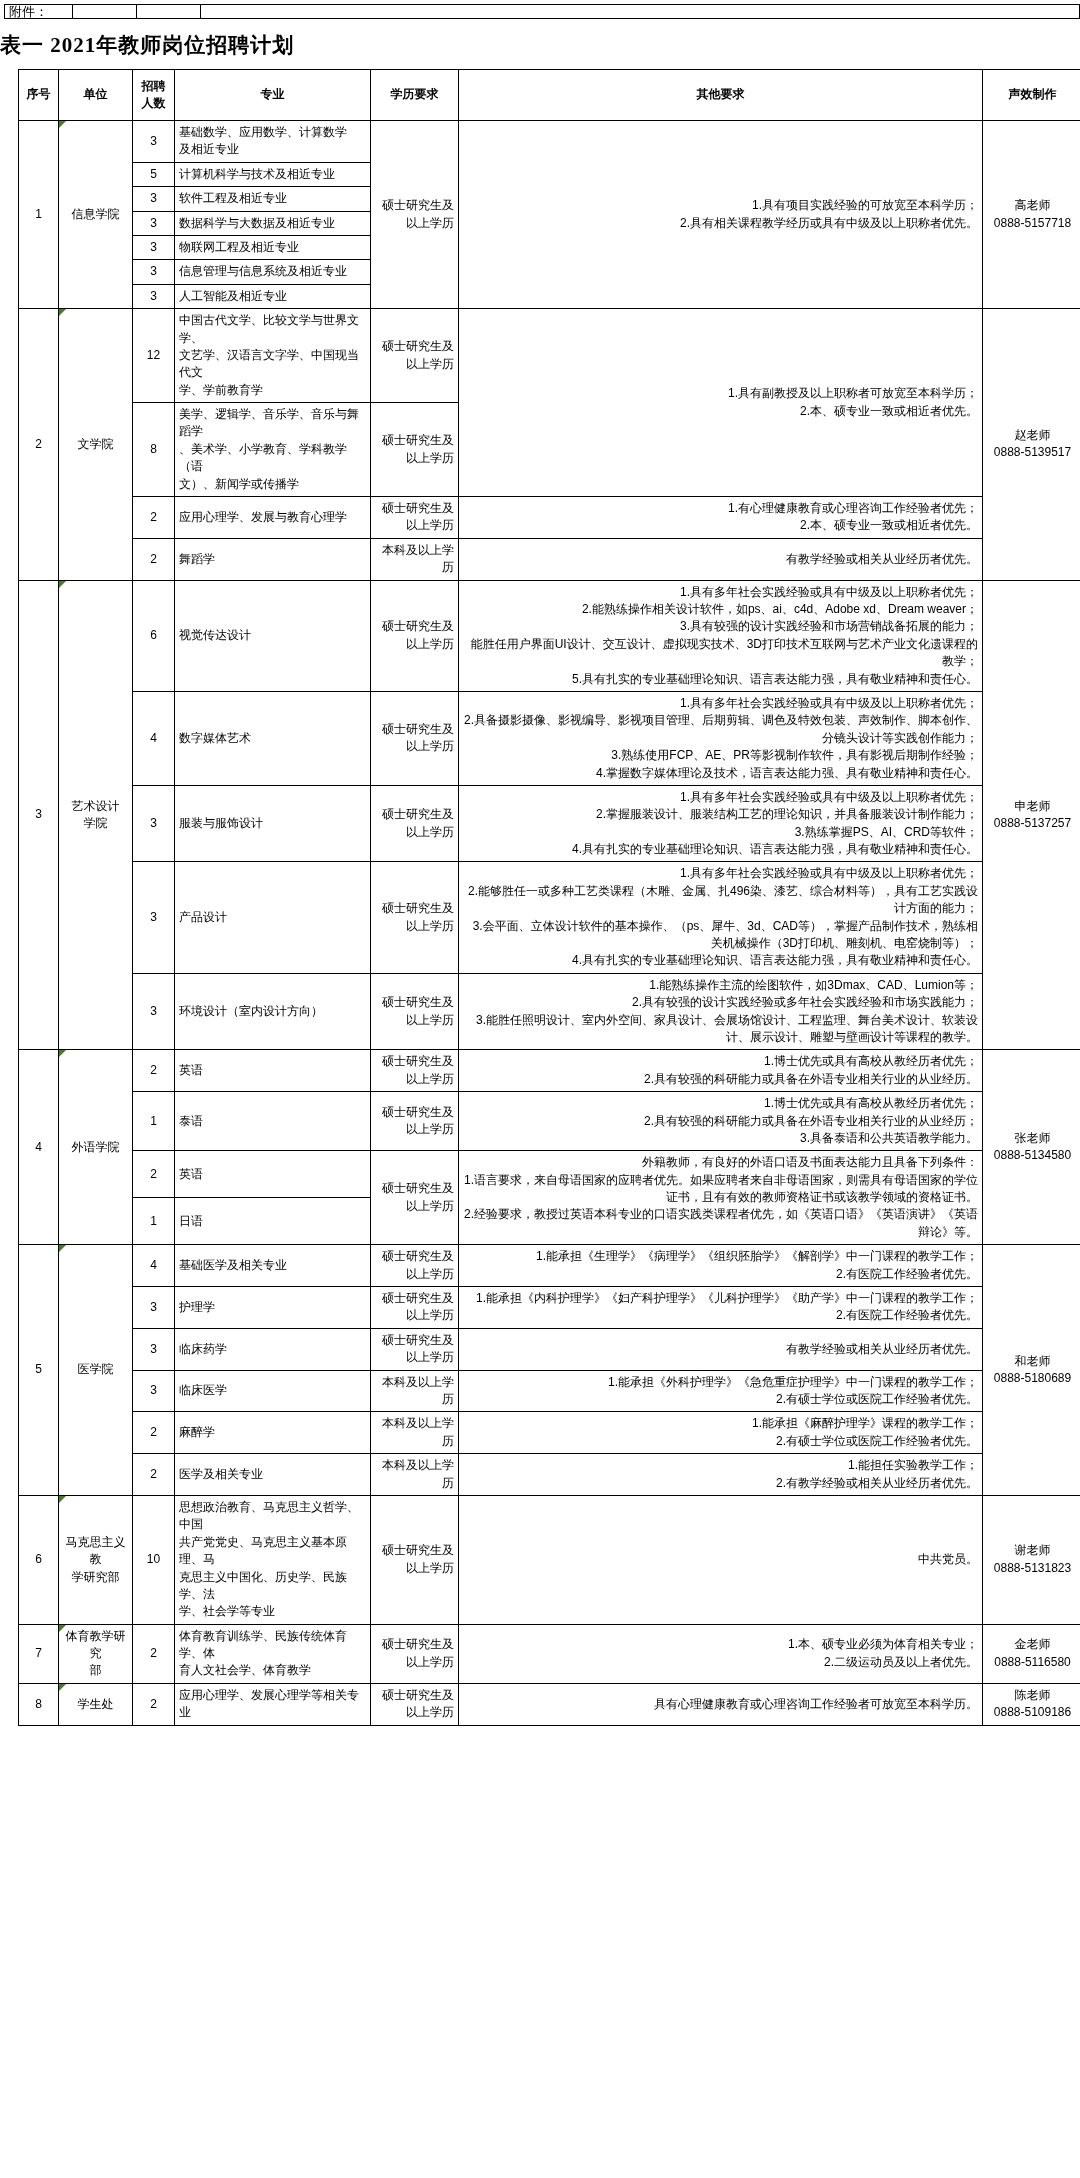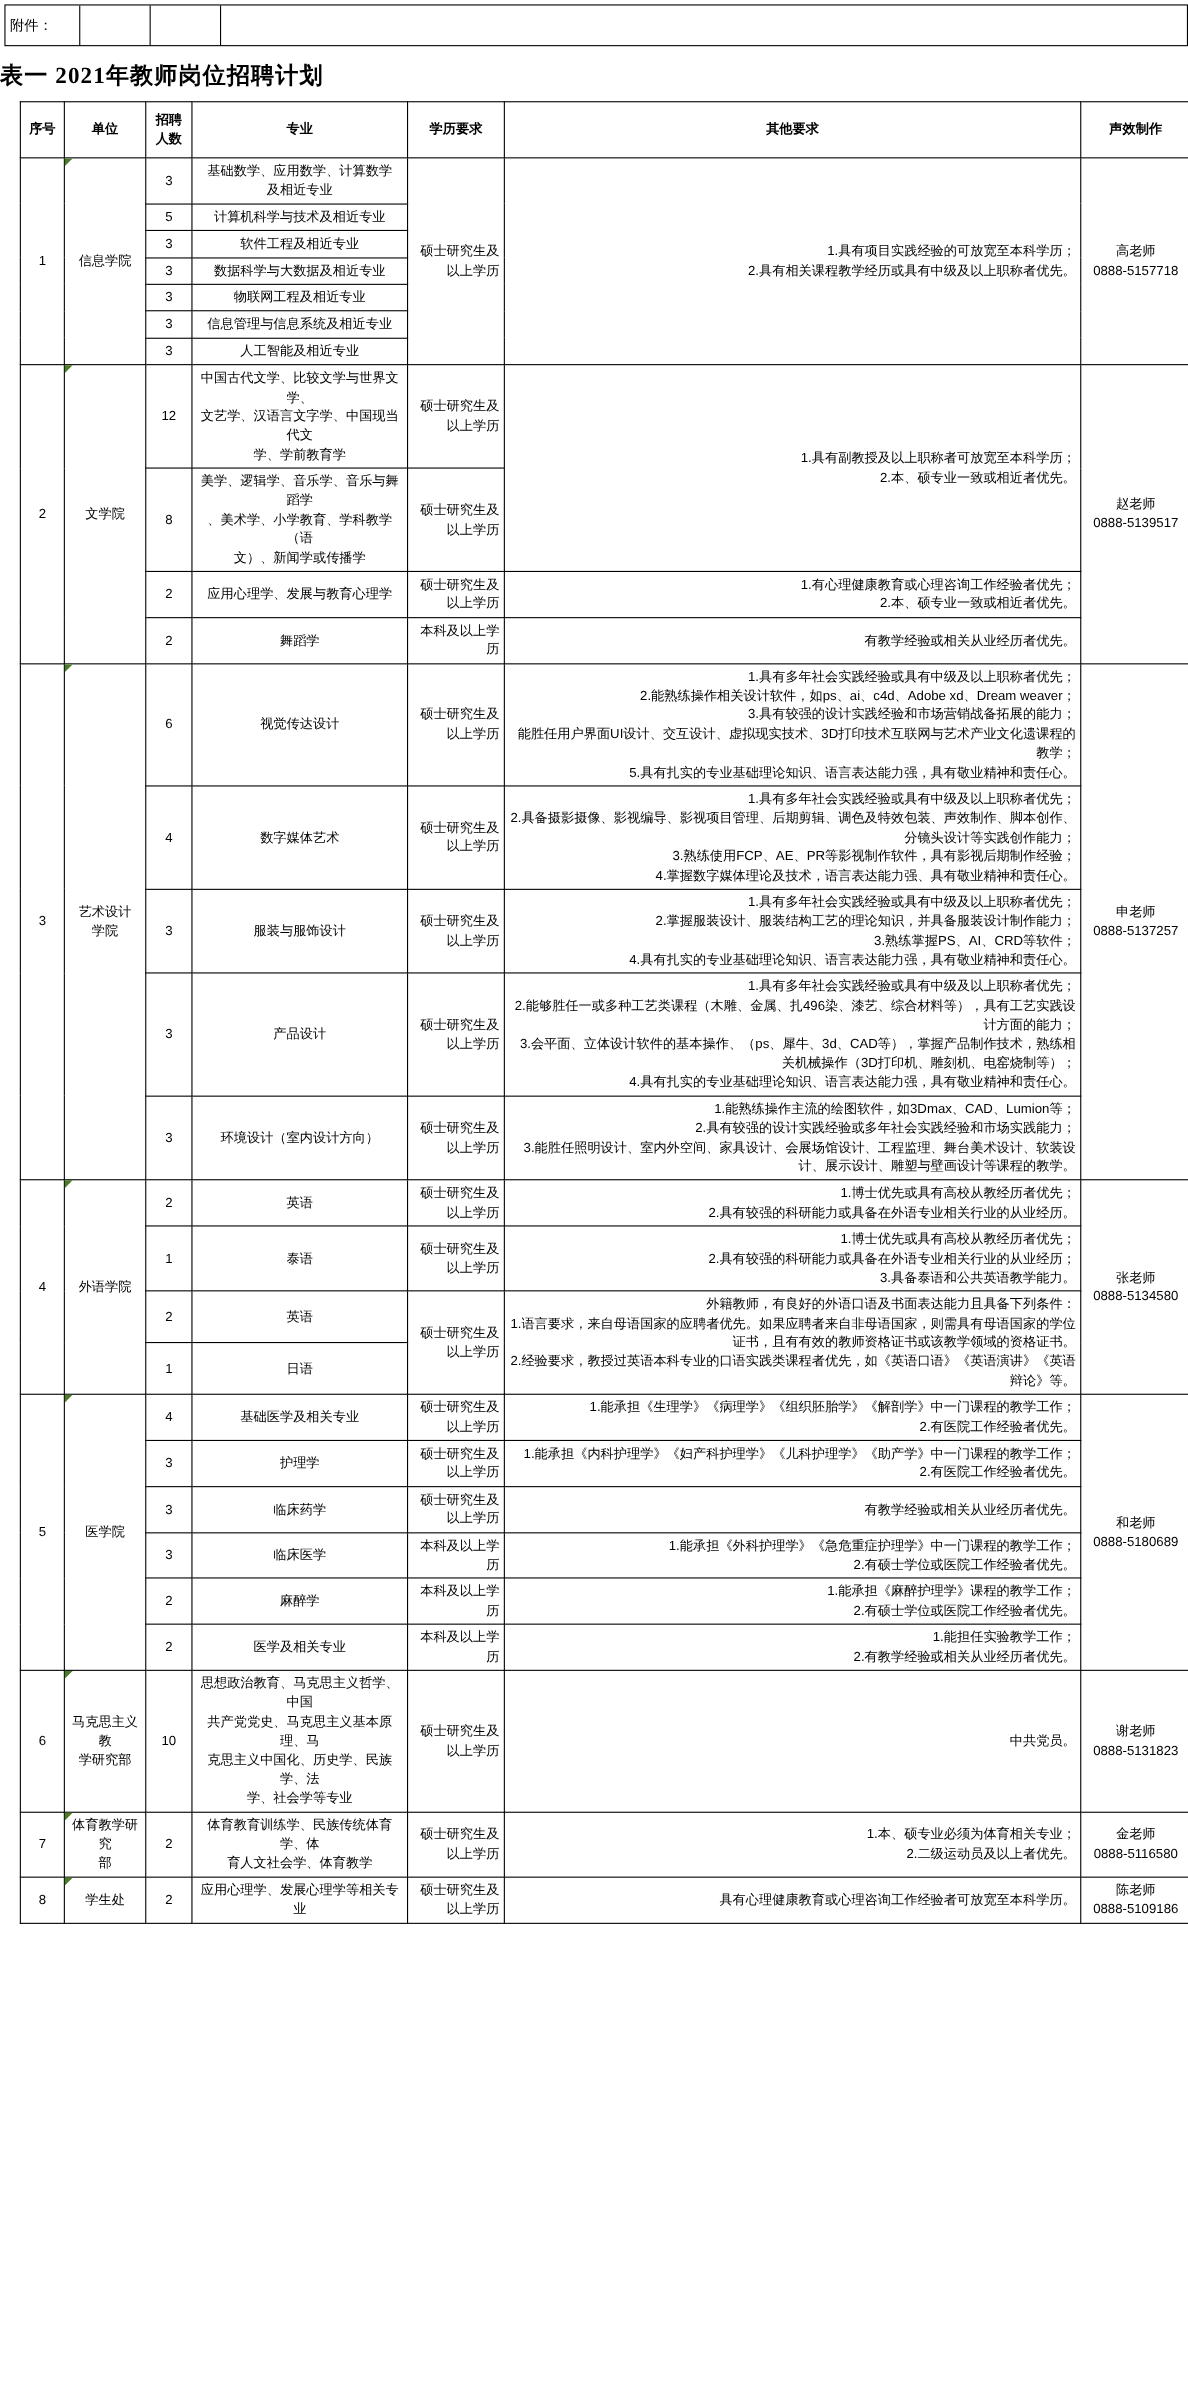--- a/index.html
+++ b/index.html
@@ -9,21 +9,21 @@
     color:#000;
     -webkit-font-smoothing:none;
   }
   .page{width:1080px;padding:0;box-sizing:border-box;}
 
   
   .attach-row{
     display:flex;
     margin:4px 0 0 4px;
     border:1px solid #000;
-    height:38px;
+    height:15px;
     box-sizing:border-box;
   }
   .attach-label{
     width:68px;
     display:flex;align-items:center;justify-content:flex-start;
     padding-left:4px;
     font-size:13px;
     border-right:1px solid #000;
     box-sizing:border-box;
   }
@@ -60,21 +60,21 @@
   }
   thead th{
     text-align:center;
     font-weight:bold;
     font-size:14px;
     height:44px;
     background:#fff;
   }
   td.num{text-align:center;font-size:13px;}
   td.unit{text-align:center;font-size:13px;position:relative;}
-  td.major{text-align:center;font-size:12px;}
+  td.major{text-align:left;font-size:12px;}
   td.edu{text-align:right;font-size:12px;}
   td.other{text-align:right;font-size:12px;}
   td.phone{text-align:center;font-size:12px;line-height:1.6;}
 
   
   td.unit.mark::before{
     content:"";
     position:absolute;
     left:0;top:0;
     width:0;height:0;

